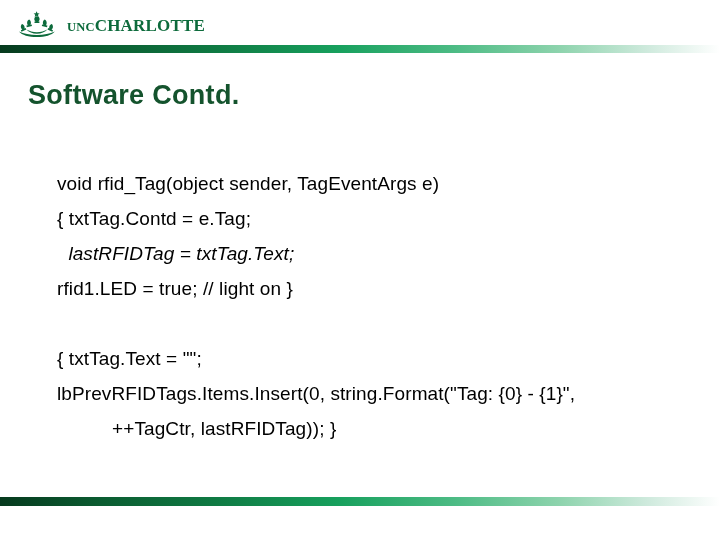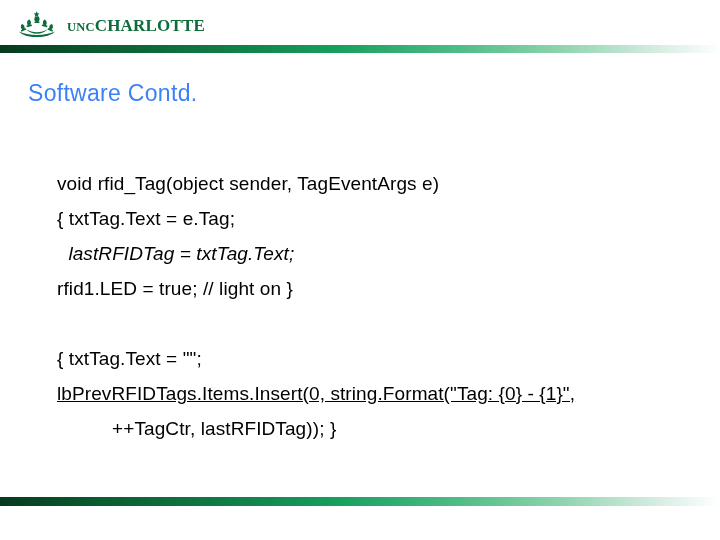--- a/index.html
+++ b/index.html
@@ -73,23 +73,23 @@
   .rule-bottom {
     top: 497px;
     height: 9px;
   }
 
   
   .slide-title {
     position: absolute;
     left: 28px;
     top: 80px;
-    font-size: 23px;
-    font-weight: 400;
-    color: #3b82f6;
+    font-size: 27px;
+    font-weight: 700;
+    color: #14532d;
     letter-spacing: 0.3px;
     white-space: nowrap;
   }
 
   
   .body-block {
     position: absolute;
     left: 57px;
     top: 166px;
     width: 660px;
@@ -99,21 +99,21 @@
     line-height: 35px;
     color: #000000;
     white-space: pre;
     letter-spacing: 0.1px;
   }
   .para-gap {
     height: 35px;
   }
   .code-line.indent-1 { padding-left: 6px; font-style: italic; }
   .code-line.indent-2 { padding-left: 55px; }
-  .code-line.wide { white-space: pre; text-decoration: underline; }
+  .code-line.wide { white-space: pre; }
 </style>
 </head>
 <body>
 
 <div class="slide">
 
   <div class="logo-area">
     <svg class="logo-mark" viewBox="0 0 46 28" aria-hidden="true">
       <g fill="#0d6b3c">
         <path d="M22.6 1.2 l0.9 2.0 2.1 0.2 -1.6 1.4 0.5 2.1 -1.9 -1.1 -1.9 1.1 0.5 -2.1 -1.6 -1.4 2.1 -0.2z"></path>
@@ -128,21 +128,21 @@
     </svg>
     <div class="logo-wordmark"><span class="small">UNC</span><span>CHARLOTTE</span></div>
   </div>
 
   <div class="rule rule-top"></div>
 
   <div class="slide-title">Software Contd.</div>
 
   <div class="body-block">
     <div class="code-line">void rfid_Tag(object sender, TagEventArgs e)</div>
-    <div class="code-line">{ txtTag.Text = e.Tag;</div>
+    <div class="code-line">{ txtTag.Contd = e.Tag;</div>
     <div class="code-line indent-1"> lastRFIDTag = txtTag.Text;</div>
     <div class="code-line">rfid1.LED = true; // light on }</div>
 
     <div class="para-gap"></div>
 
     <div class="code-line">{ txtTag.Text = "";</div>
     <div class="code-line wide">lbPrevRFIDTags.Items.Insert(0, string.Format("Tag: {0} - {1}",</div>
     <div class="code-line indent-2">++TagCtr, lastRFIDTag)); }</div>
   </div>
 

